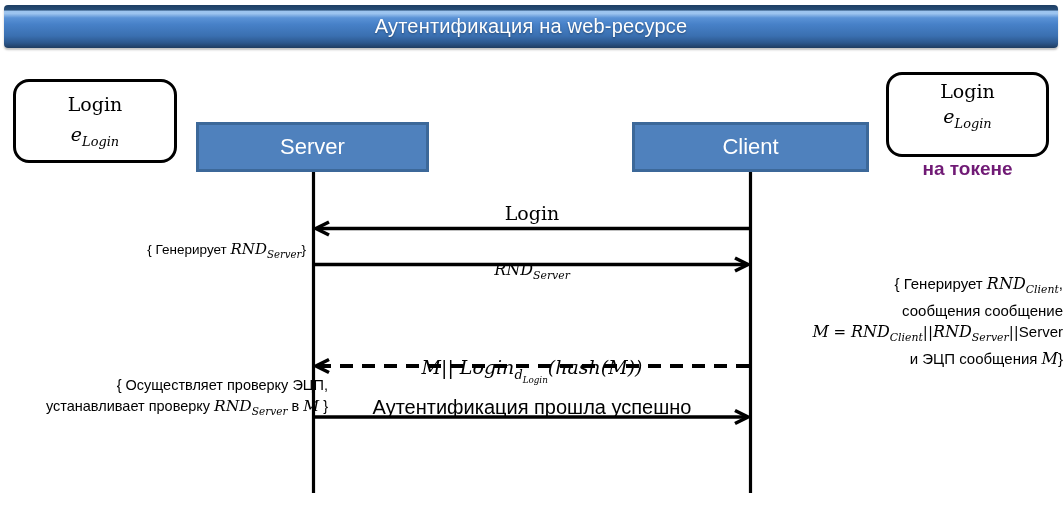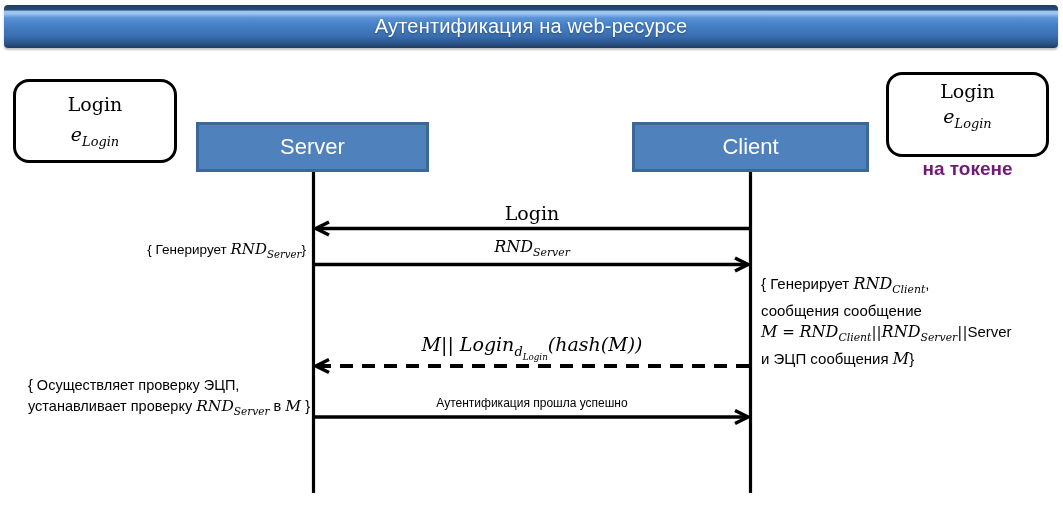--- a/index.html
+++ b/index.html
@@ -45,28 +45,28 @@
     position:absolute; left:886px; top:158px; width:163px; text-align:center;
     font-weight:bold; font-size:19px; color:#701a75;
   }
   
   svg.lines { position:absolute; left:0; top:0; }
   
   .msg-label {
     position:absolute; left:316px; width:432px; text-align:center; color:#000;
   }
   .serif { font-family:"DejaVu Serif", serif; }
-  .math { font-family:"DejaVu Serif", serif; font-style:italic; }
+  .math { font-family:"DejaVu Serif", serif; font-style:italic;margin-top:23px; }
   .math-rm { font-family:"DejaVu Serif", serif; font-style:normal; }
   .lbl-login   { top:202px; font-size:19px; }
   .lbl-rnd     { top:237px; font-size:16px; }
   .lbl-sign    { top:333px; font-size:19px; }
-  .lbl-success { top:396px; font-size:12px; font-family:"Liberation Sans", sans-serif; }
+  .lbl-success { top:396px; font-size:20px; font-family:"Liberation Sans", sans-serif; }
   
-  .note { position:absolute; color:#000; font-size:13.5px; }
+  .note { position:absolute; color:#000; font-size:13.5px;text-align:right; }
   .note .math { font-size:15px; }
   .note-gen-server { left:66px; top:240px; width:240px; text-align:right; }
   .note-client { left:761px; top:273px; width:302px; line-height:21px; font-size:15px; }
   .note-client .math { font-size:16px; }
   .note-verify { left:28px; top:375px; width:300px; line-height:21px; font-size:14.5px; }
   .note-verify .math { font-size:15.5px; }
   .note-line { display:block; }
 </style>
 </head>
 <body>

